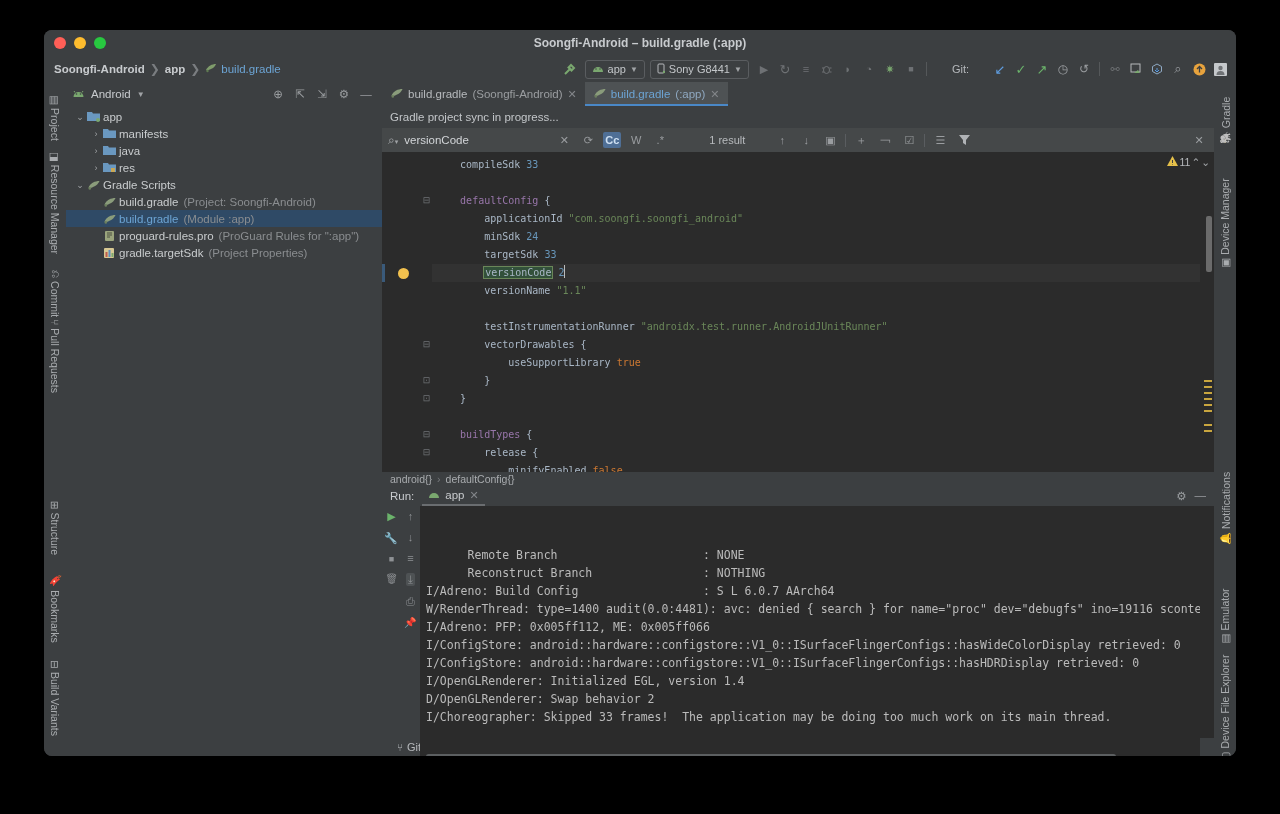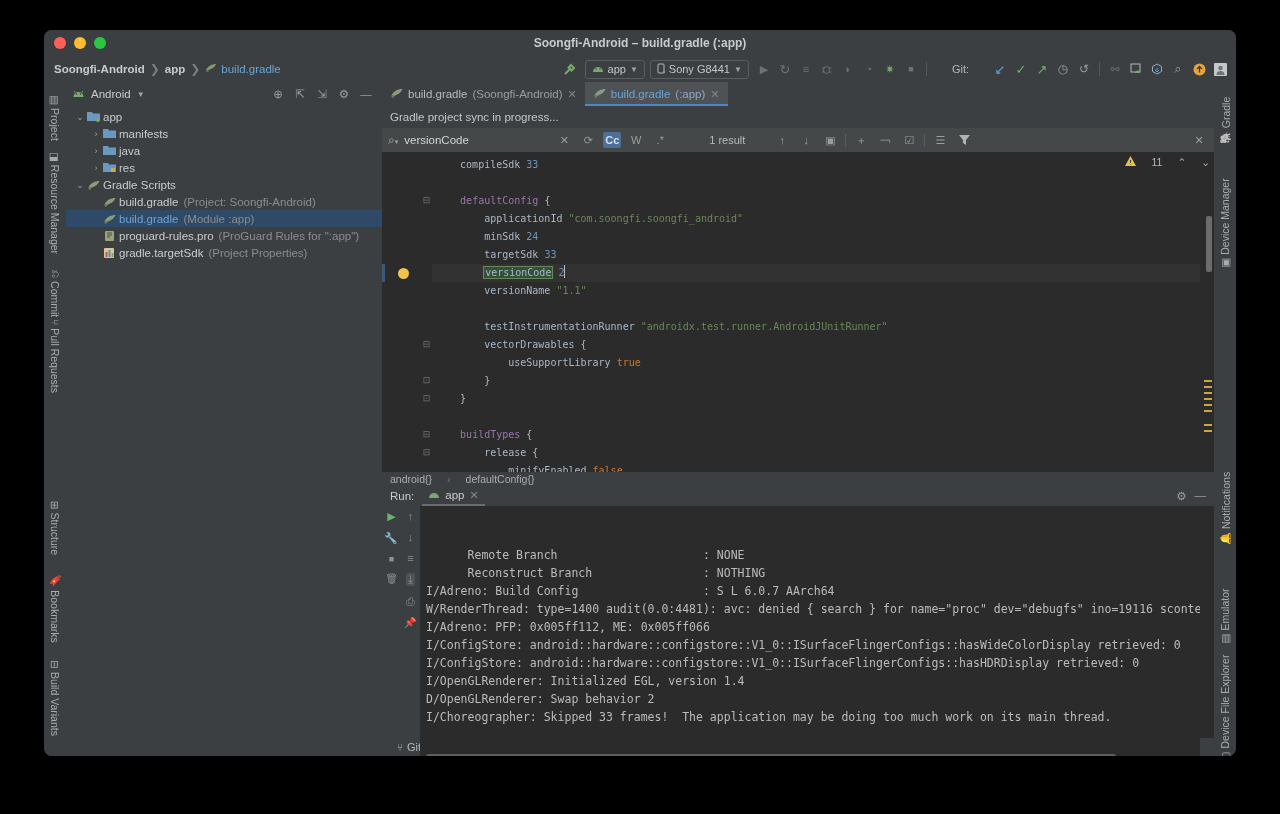--- a/index.html
+++ b/index.html
@@ -97,25 +97,25 @@
   .box { outline:1px solid #6a8759; background:#32503a; padding:0 1px; }
   .caret { display:inline-block; width:1px; height:13px; background:#bbb;
            vertical-align:-2px; }
   .bulb { position:absolute; left:16px; width:11px; height:11px; border-radius:50%;
           background:#f2c14e; }
   .fold { position:absolute; left:2px; width:9px; height:9px; color:#6e7174; font-size:9px;
           line-height:9px; text-align:center; }
 
   .rightgut { width:14px; flex:0 0 14px; background:#2b2b2b; position:relative; }
   .warnhdr { position:absolute; right:0; top:0; height:20px; display:flex; align-items:center;
-             gap:15px; padding-right:4px; font-size:10.5px; color:#b7babd; }
+             gap:1px; padding-right:4px; font-size:10.5px; color:#b7babd; }
   .scrollmark { position:absolute; right:2px; width:8px; height:2px; }
 
   .breadcrumbs { height:14px; background:#3c3f41; display:flex; align-items:center;
-                 padding:0 8px; gap:15px; font-size:10.5px; color:#a9acaf; }
+                 padding:0 8px; gap:5px; font-size:10.5px; color:#a9acaf; }
 
   
   .runpanel { height:252px; background:#3c3f41; display:flex; flex-direction:column; }
   .runhdr { height:20px; display:flex; align-items:center; padding:0 8px; gap:8px;
             font-size:11.5px; color:#c8cbce; }
   .runtab { display:flex; align-items:center; gap:5px; padding:0 6px; height:20px;
             border-bottom:2px solid #6a6d70; }
   .runhdr .right { margin-left:auto; display:flex; gap:8px; color:#9a9da0; }
   .runbody { flex:1; display:flex; }
   .runside { width:38px; flex:0 0 38px; background:#3c3f41; display:flex; }

